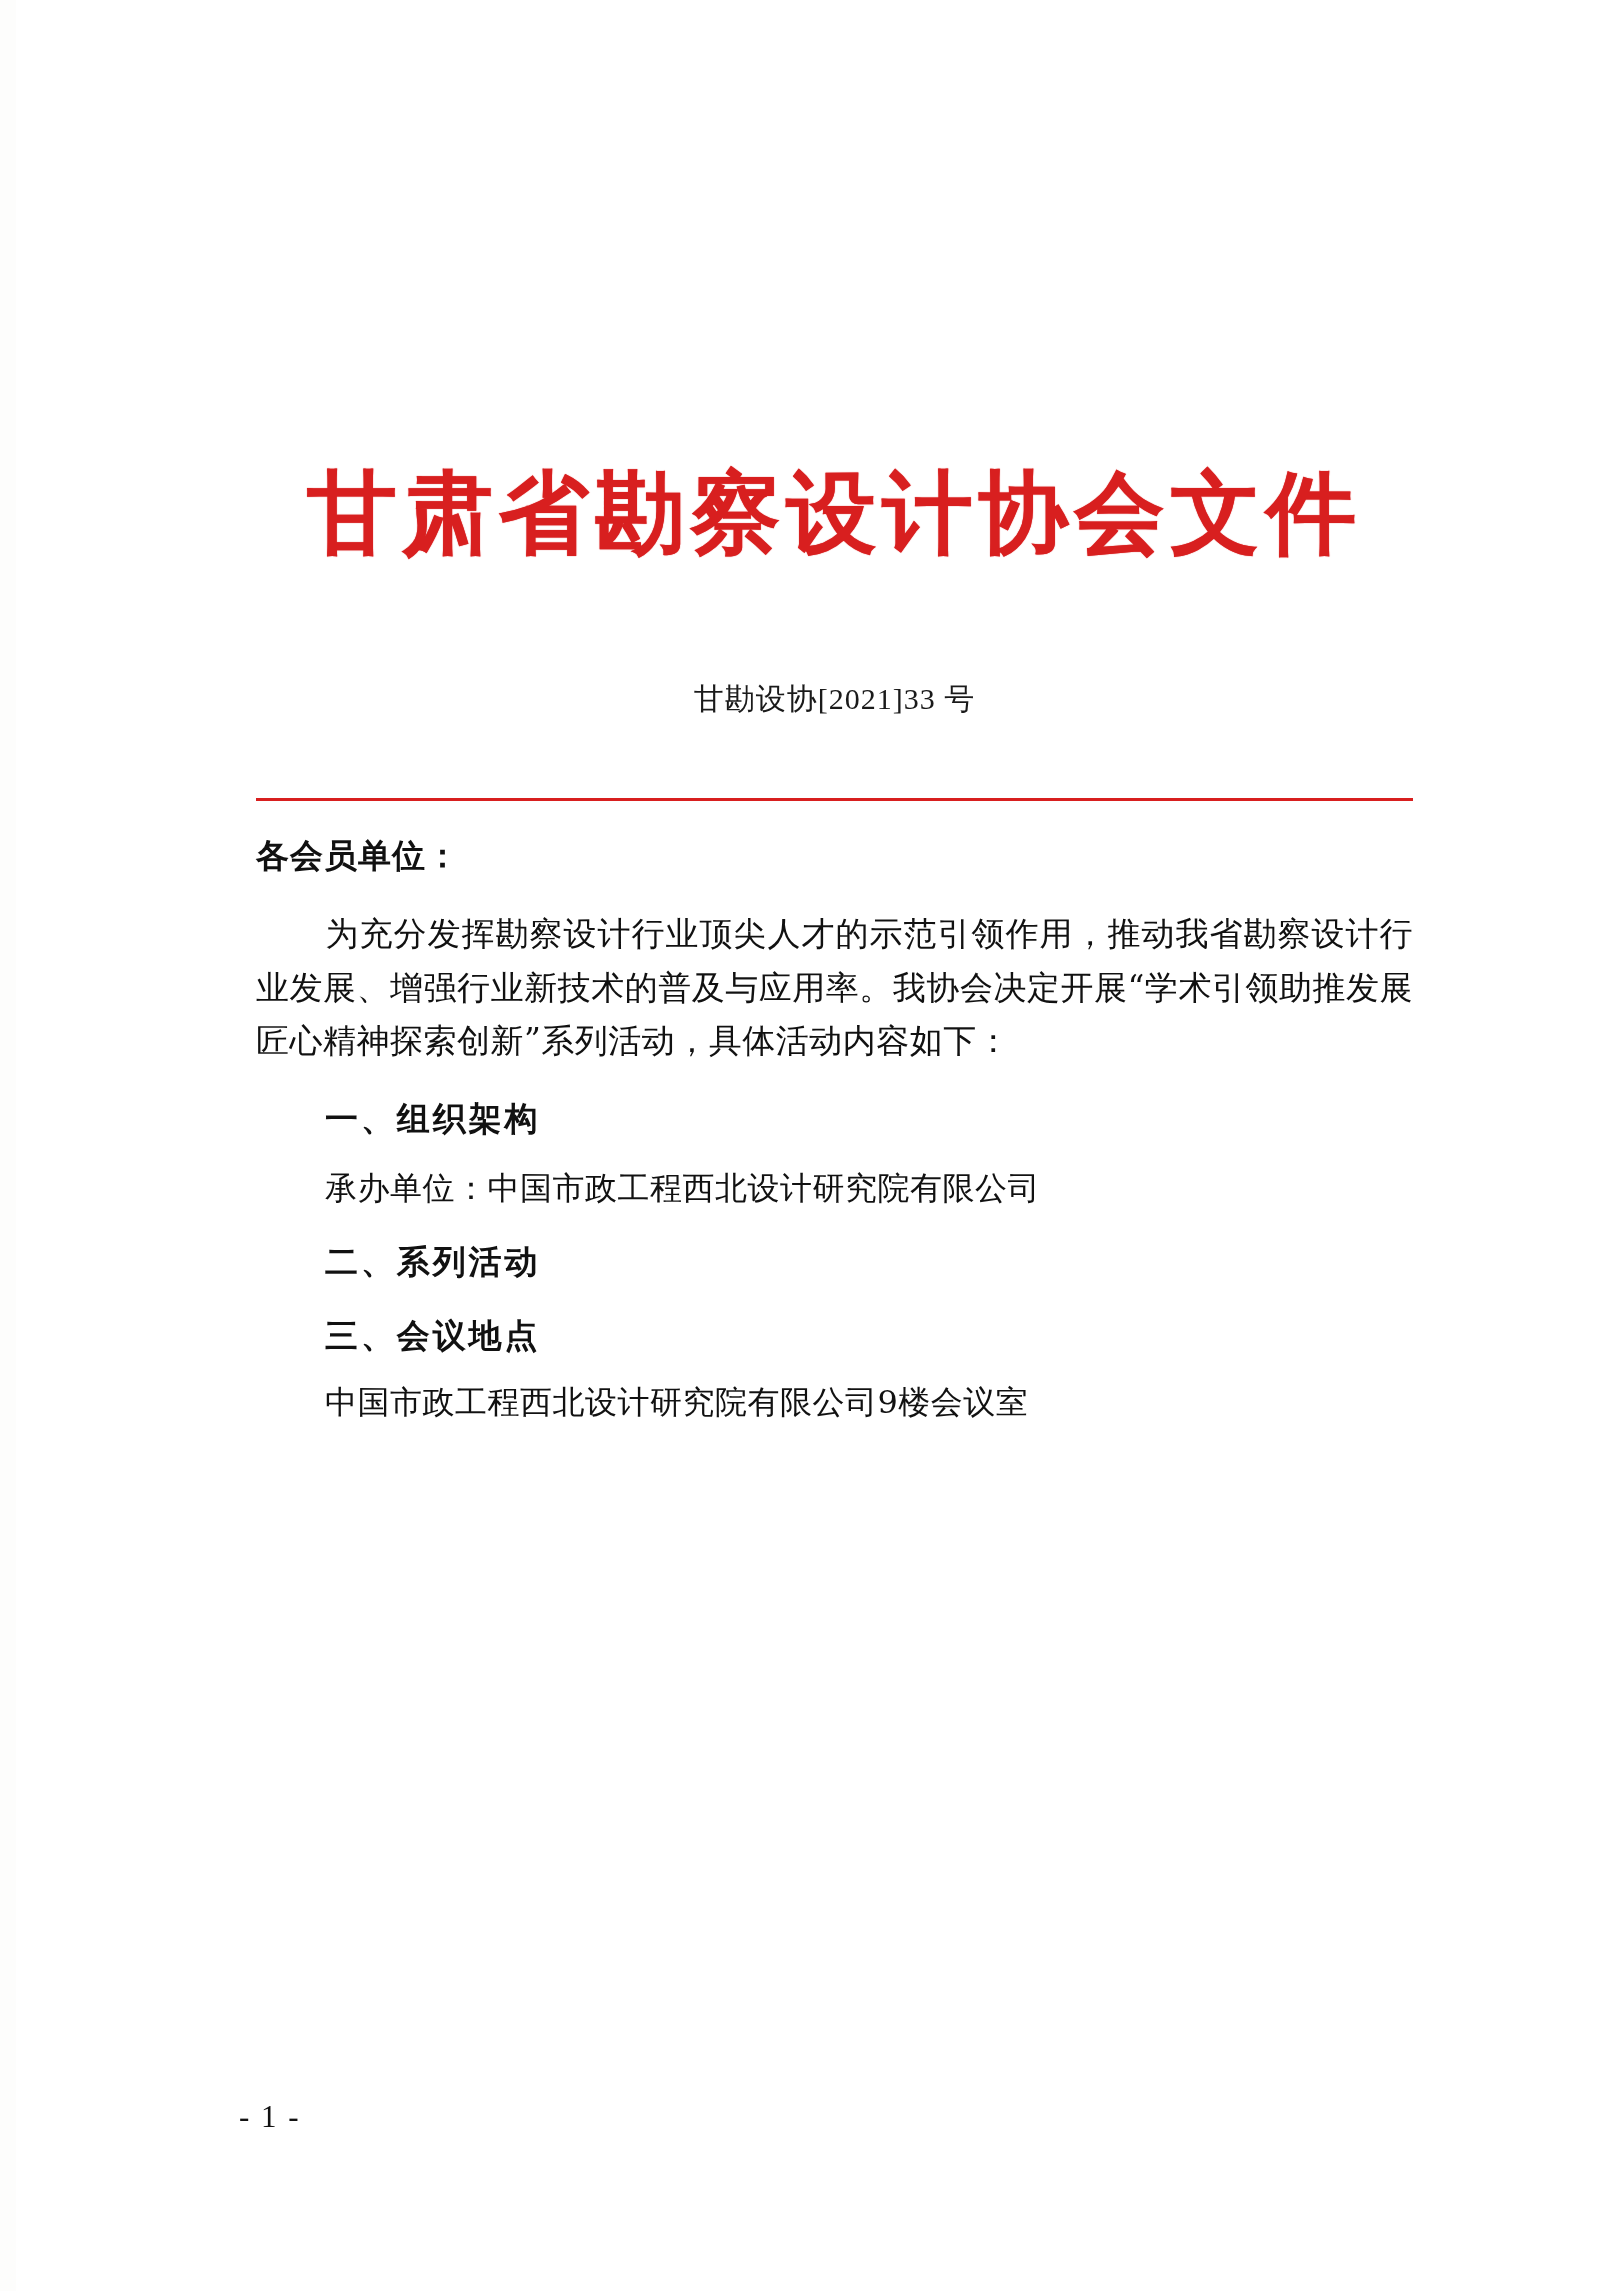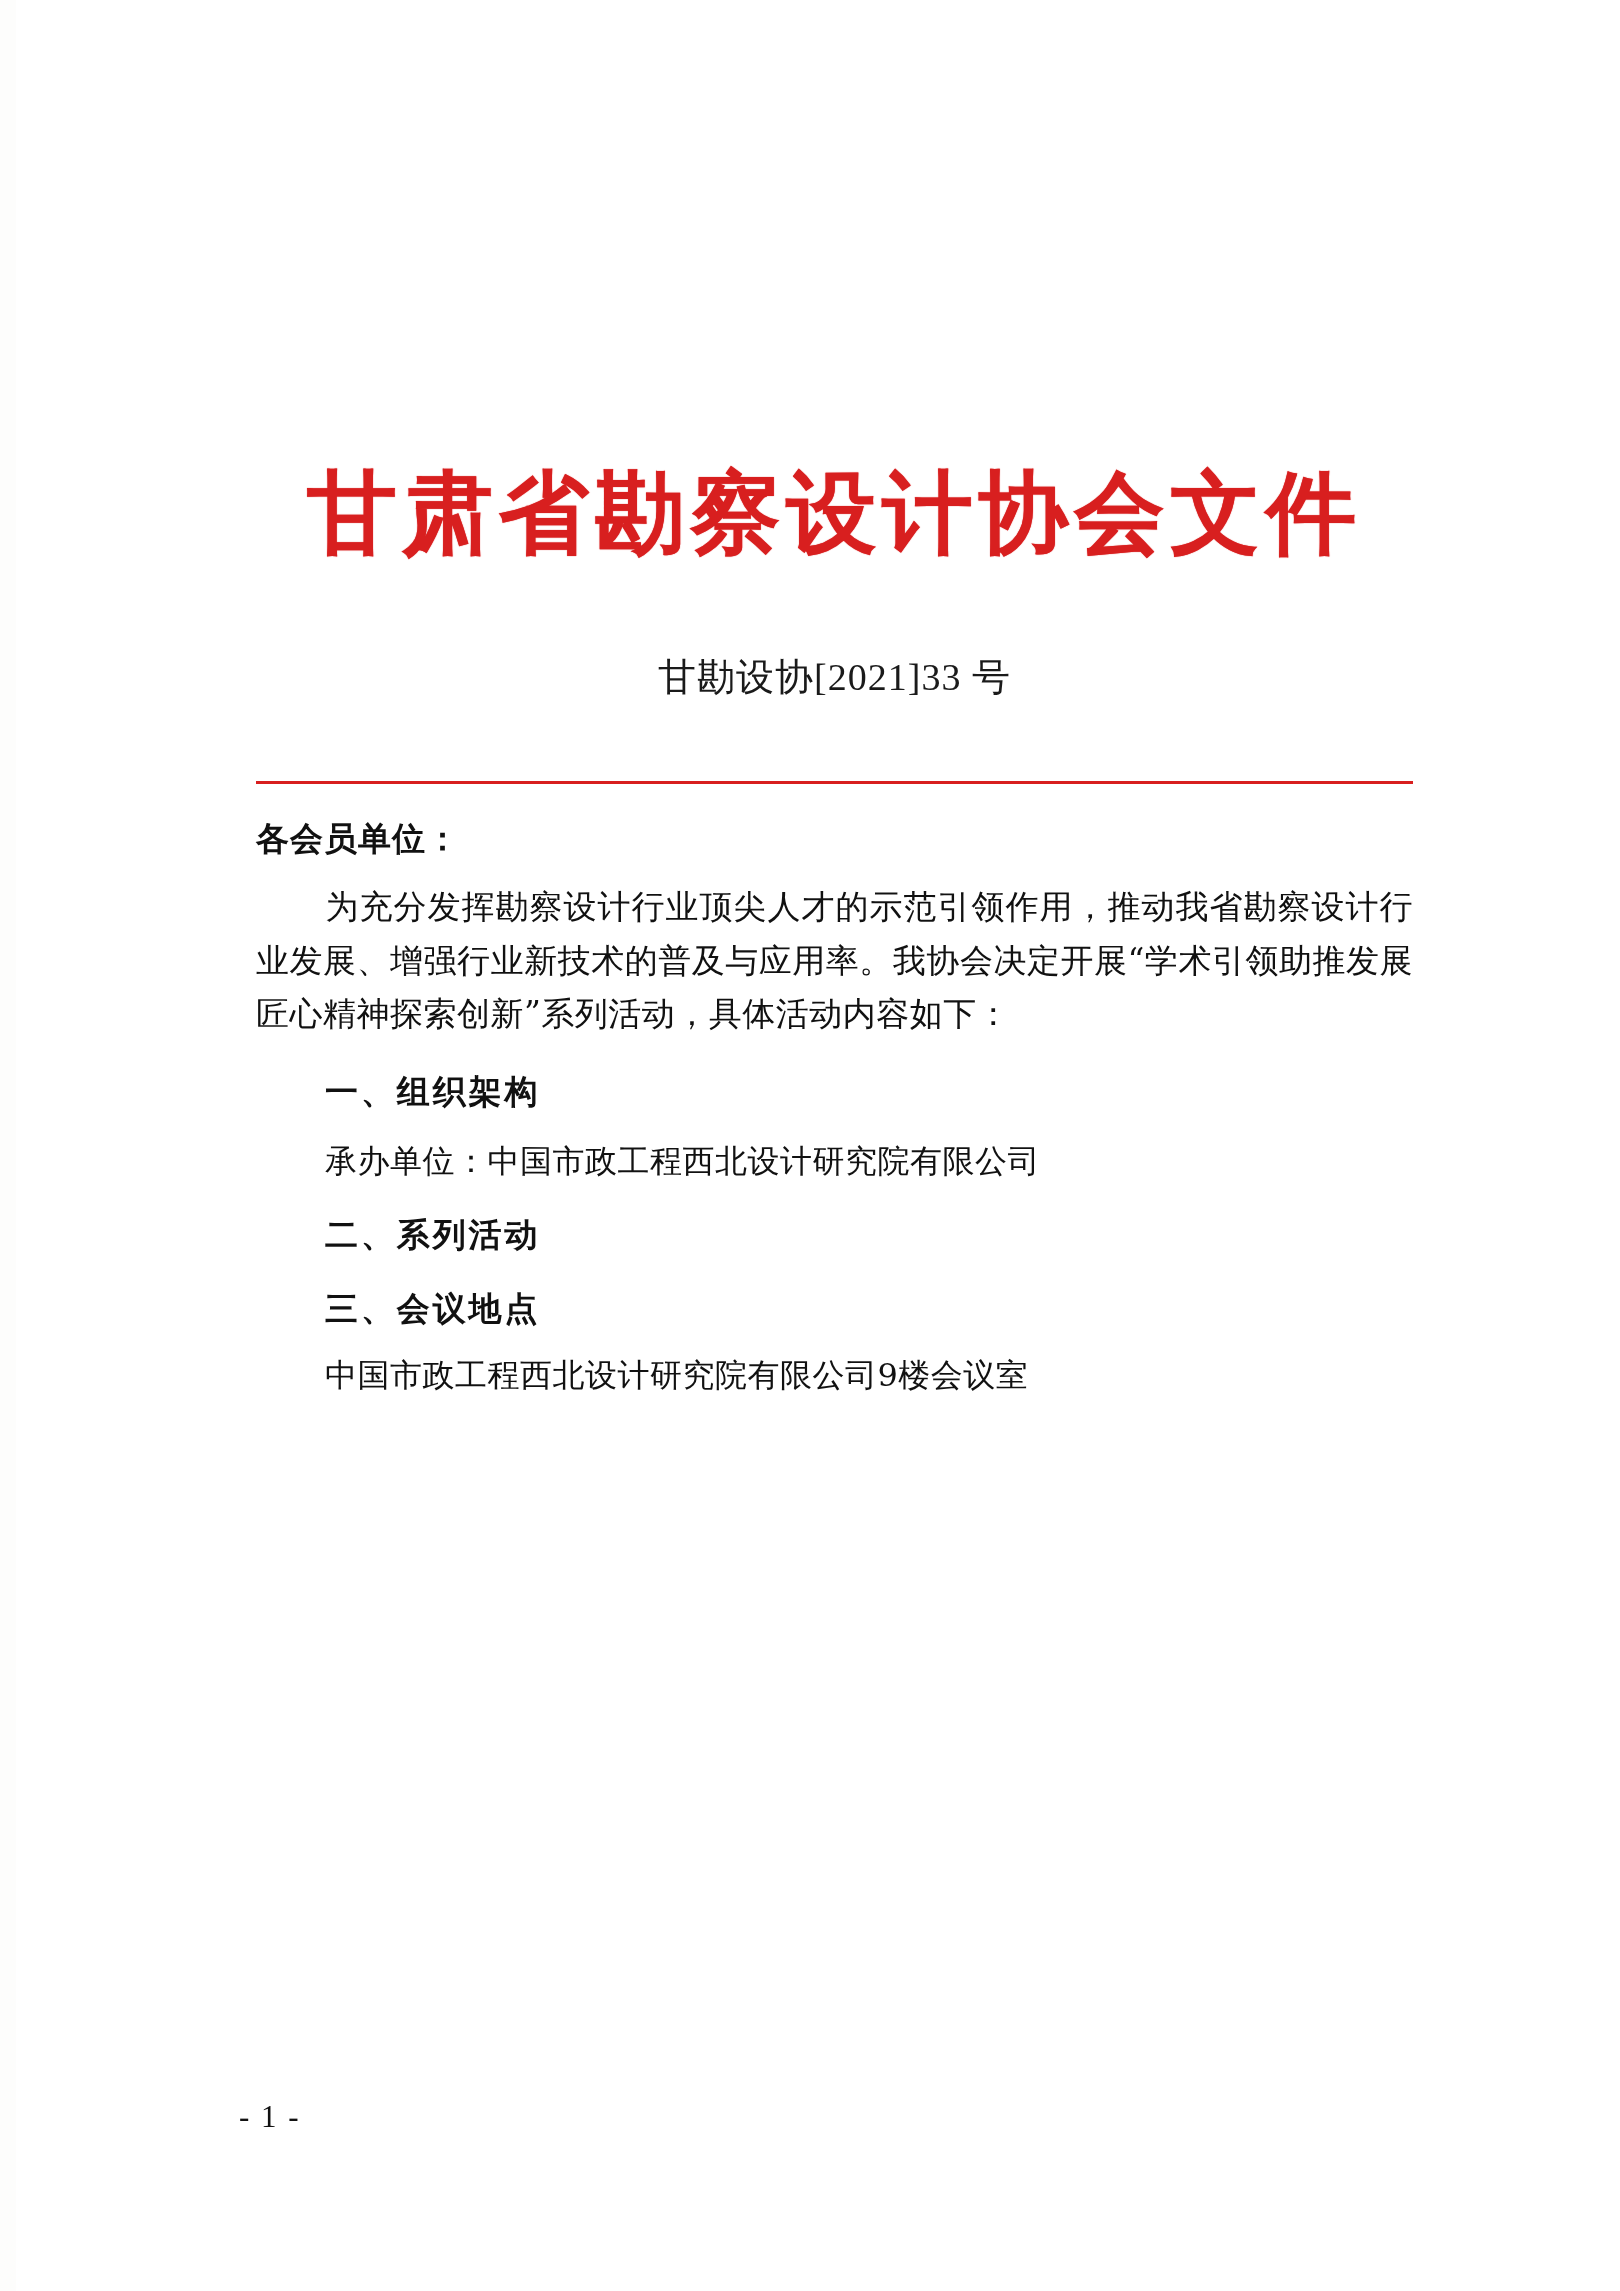--- a/index.html
+++ b/index.html
@@ -38,23 +38,23 @@
     color: #d81f1f;
     font-family: "DejaVu Serif", "Liberation Serif", serif;
     font-weight: bold;
     font-size: 90px;
     letter-spacing: 5.9px;
     line-height: 1.15;
     white-space: nowrap;
     text-shadow: 0 0 1px #d81f1f;
   }
   .doc-number {
-    margin-top: 87px;
+    margin-top: 114px;
     text-align: center;
-    font-size: 38px;
+    font-size: 30px;
     letter-spacing: 1px;
     color: #1a1a1a;
     font-family: "Liberation Serif", serif;
   }
   .red-rule {
     margin-top: 78px;
     height: 3.9px;
     background: #d81f1f;
     width: 100%;
   }
@@ -72,21 +72,21 @@
     white-space: nowrap;
   }
   .salutation {
     margin-top: 33px;
     font-family: "DejaVu Serif", "Liberation Serif", serif;
     font-weight: bold;
     font-size: 33px;
     letter-spacing: 1px;
   }
   .para {
-    margin-top: 18px;
+    margin-top: 28px;
     font-size: 33px;
     line-height: 1.62;
     letter-spacing: 0.5px;
     text-align: justify;
     font-family: "DejaVu Serif", "Liberation Serif", serif;
   }
   .para .indent {
     display: inline-block;
     width: 69px;
   }

